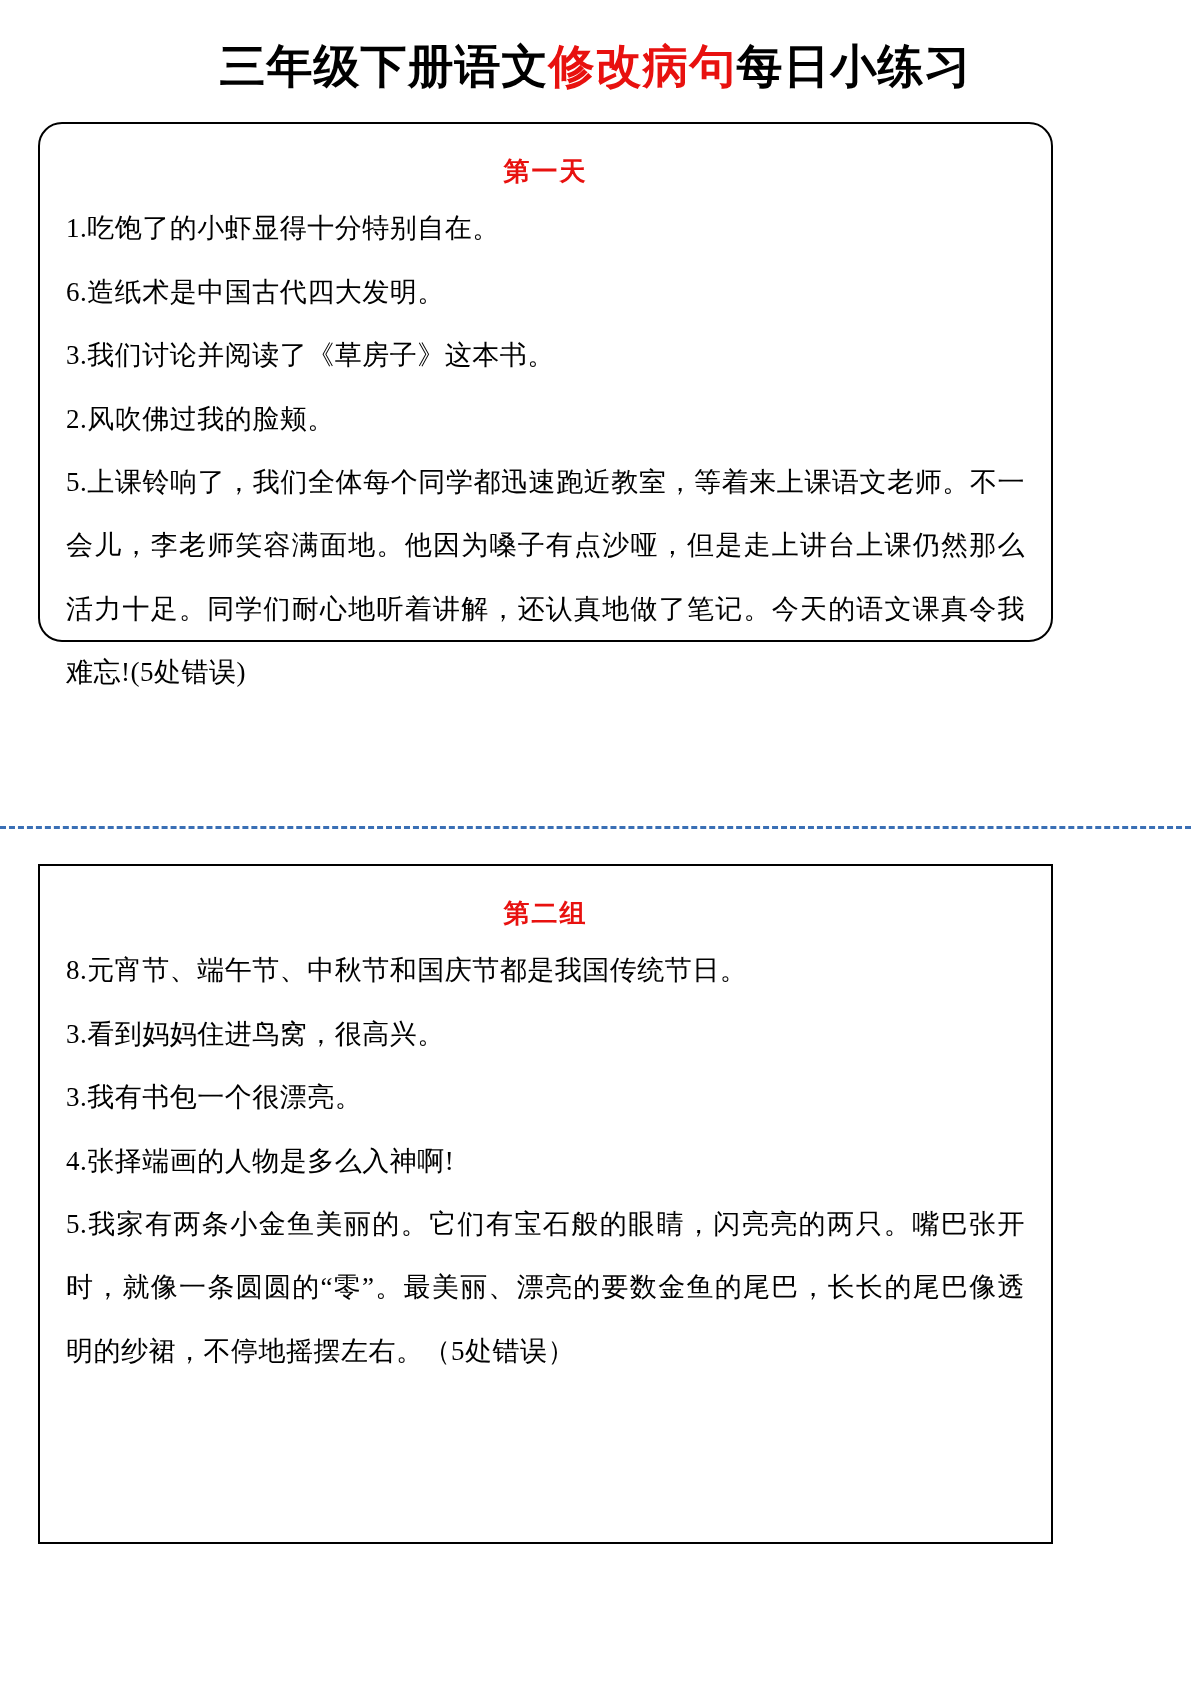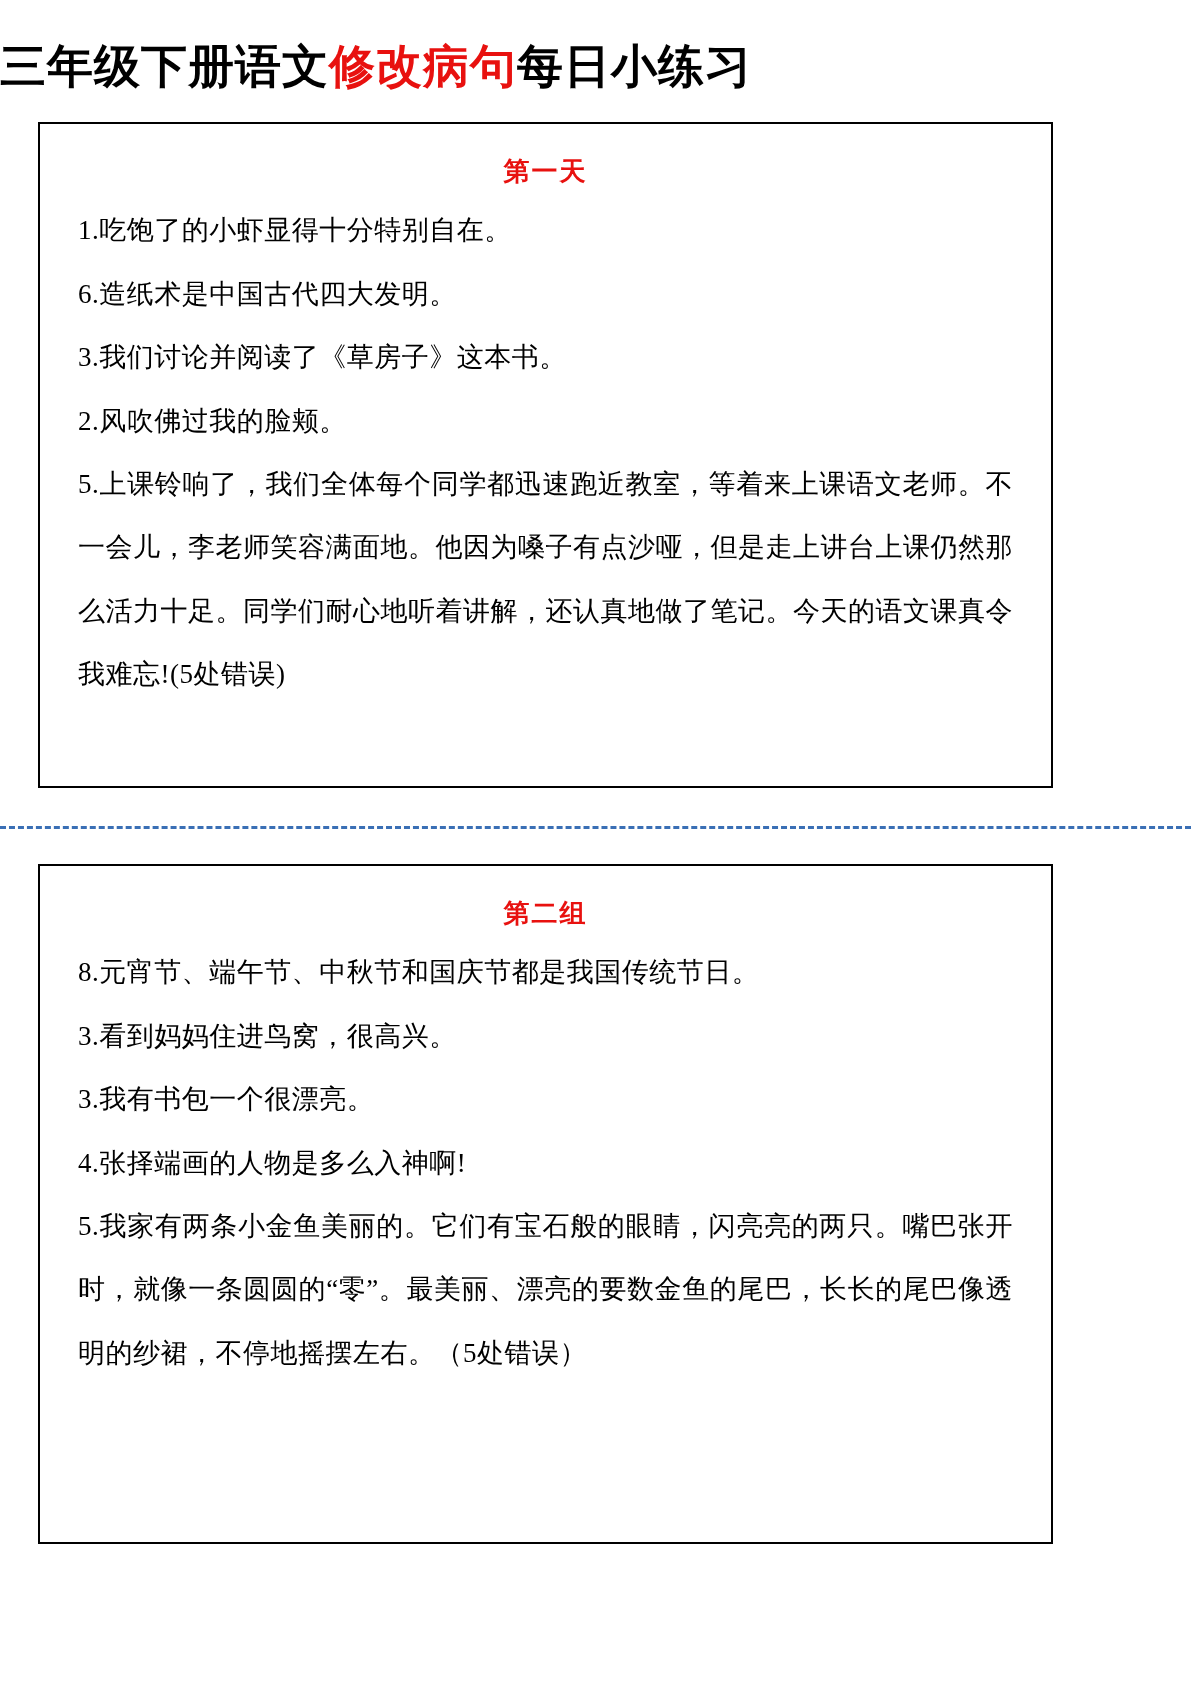--- a/index.html
+++ b/index.html
@@ -18,21 +18,21 @@
   .page {
     width: 1191px;
     height: 1684px;
     box-sizing: border-box;
     padding: 0;
     position: relative;
   }
 
   
   .title {
-    text-align: left;
+    text-align: center;
     font-size: 46px;
     font-weight: 700;
     letter-spacing: 1px;
     line-height: 1.1;
     margin: 0;
     padding-top: 42px;
     padding-bottom: 16px;
     white-space: nowrap;
   }
   .title .plain { color: #000000; }
@@ -41,35 +41,35 @@
   
   .section {
     position: absolute;
     left: 38px;
     width: 1015px;
     box-sizing: border-box;
     border: 2px solid #000000;
     background: #ffffff;
     padding: 18px 26px 26px 26px;
   }
-  #section-1 { top: 122px; height: 666px; }
+  #section-1 { top: 122px; height: 520px; border-radius: 24px; }
   #section-2 { top: 864px; height: 680px; }
 
   .section-header {
     text-align: center;
     color: #e8110f;
     font-size: 26px;
     font-weight: 700;
     letter-spacing: 2px;
     margin: 14px 0 10px 0;
     line-height: 1.2;
   }
 
   .items {
-    margin: 12px;
+    margin: 0;
     padding: 0;
     list-style: none;
   }
   .item {
     font-size: 27px;
     line-height: 2.35;
     letter-spacing: 0.5px;
     text-align: justify;
     text-justify: inter-ideograph;
     margin: 0;

